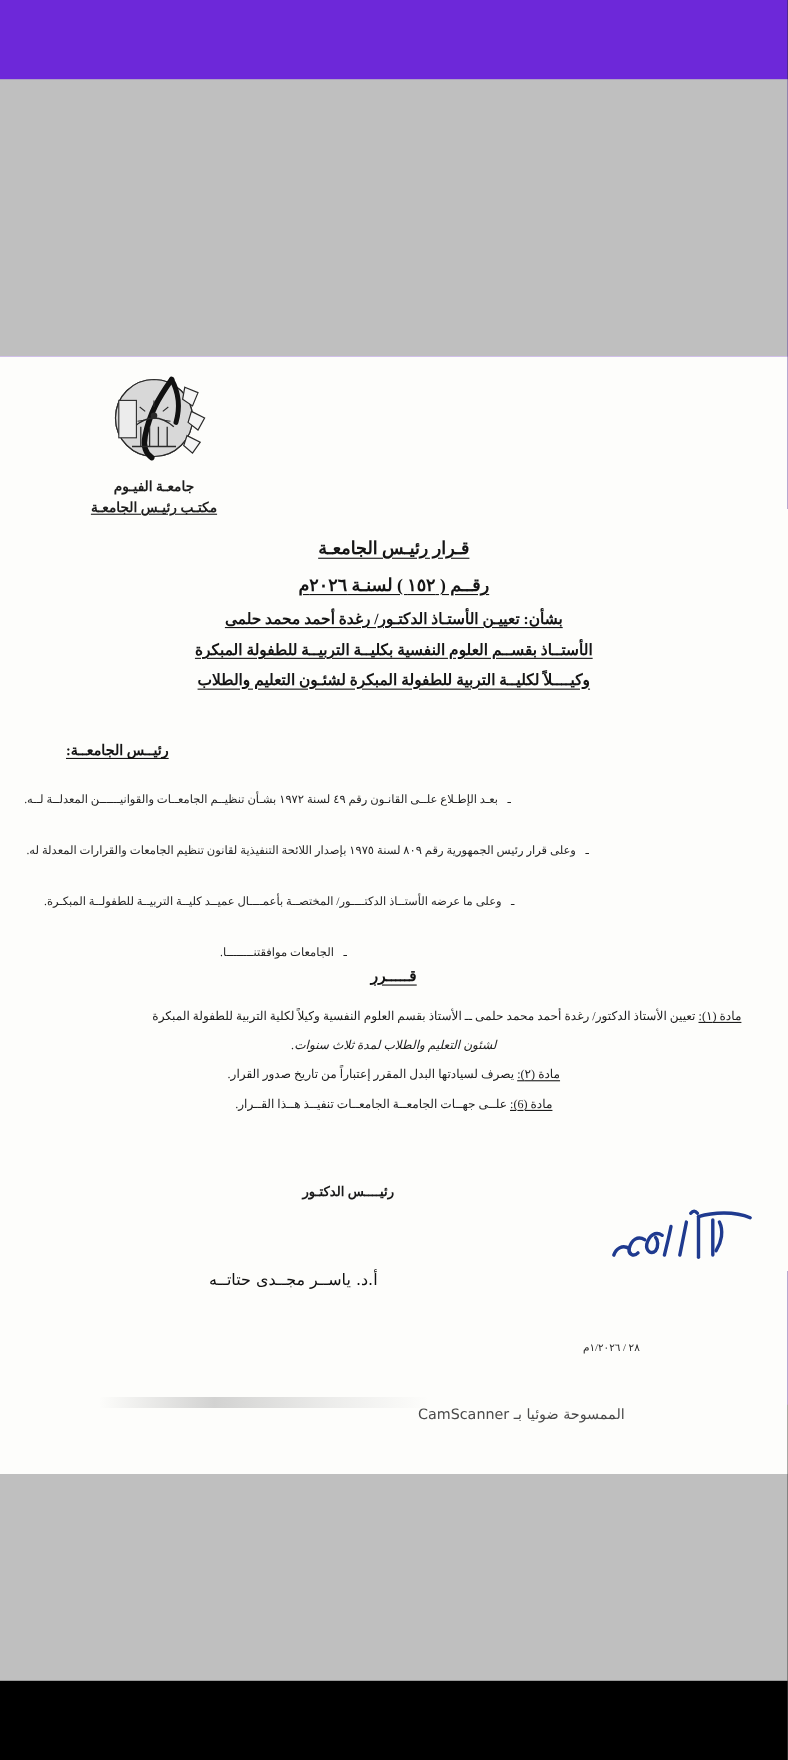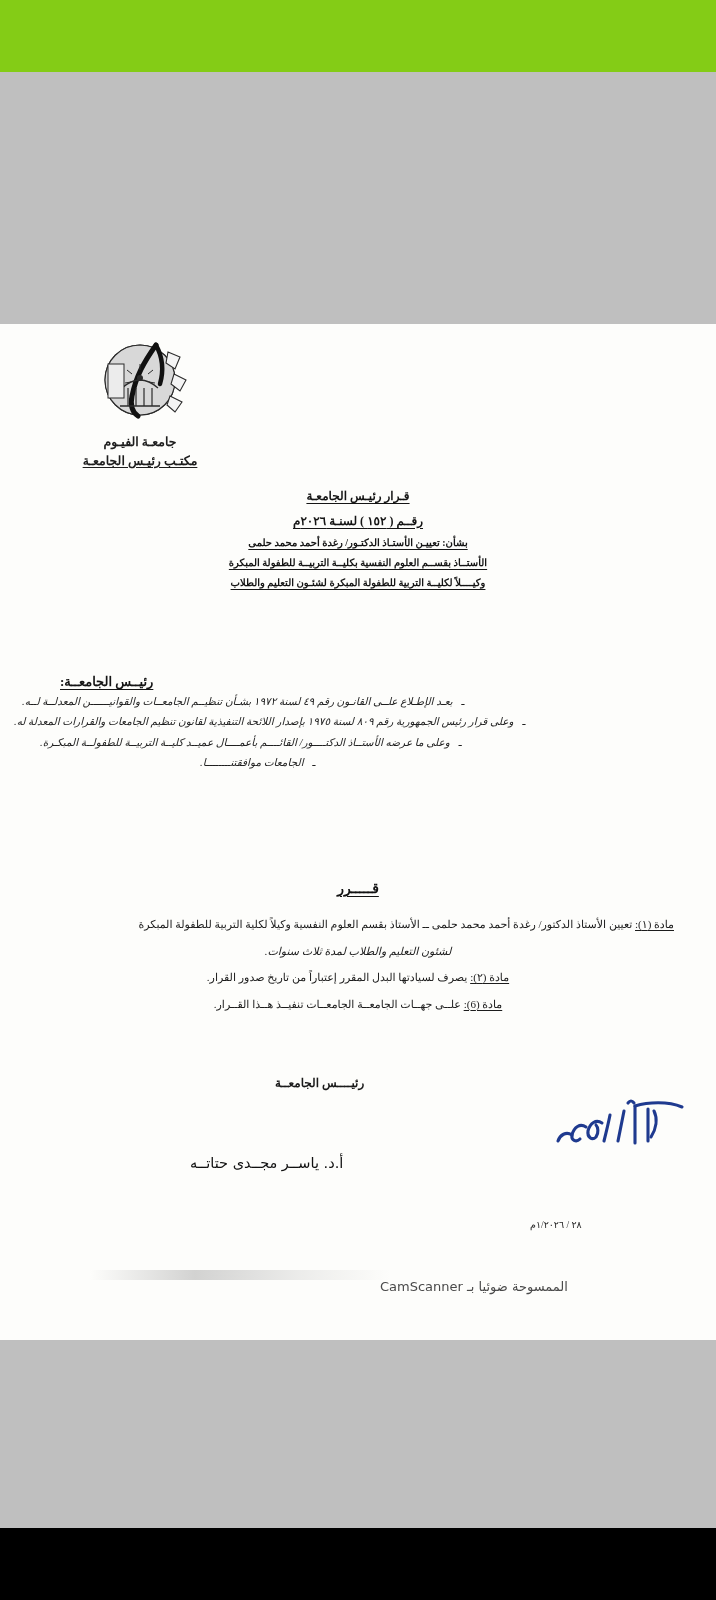--- a/index.html
+++ b/index.html
@@ -11,21 +11,21 @@
   body {
     width: 716px;
     height: 1600px;
     overflow: hidden;
     font-family: "Liberation Serif", "DejaVu Serif", serif;
   }
   #screen {
     position: relative;
     width: 716px;
     height: 1277px;
-    background: #84cc16;
+    background: #6d28d9;
   }
   
   .canvas-band {
     position: absolute;
     left: 0;
     width: 716px;
     background: #bfbfbf;
   }
   #band-top    { top: 72px;   height: 252px; }
   #band-bottom { top: 1340px; height: 188px; }
@@ -76,30 +76,30 @@
 
   
   #title-block {
     position: absolute;
     top: 160px;
     left: 0;
     width: 716px;
     text-align: center;
   }
   .title-line {
-    font-size: 12px;
+    font-size: 16px;
     font-weight: bold;
     color: #151515;
     line-height: 2.05;
     text-decoration: underline;
     text-underline-offset: 3px;
     letter-spacing: 1.2px;
   }
   .title-line.t-subject {
-    font-size: 10px;
+    font-size: 14px;
     letter-spacing: 0.2px;
     line-height: 2.0;
   }
 
   
   #preamble {
     position: absolute;
     top: 350px;
     left: 0;
     width: 716px;
@@ -111,28 +111,27 @@
     font-weight: bold;
     text-decoration: underline;
     text-underline-offset: 3px;
     letter-spacing: 1px;
     color: #151515;
   }
   .whereas {
     font-size: 10.5px;
     color: #1f1f1f;
     line-height: 1.55;
-    margin-top: 4px;
+    margin-top: 30px;
     padding: 0 30px 0 30px;
     text-align: left;
     letter-spacing: 0.15px;
-    font-style: italic;
   }
   .whereas.w1 { text-align: left;  padding-left: 22px; }
-  .whereas.w2 { text-align: left;  padding-left: 14px; }
+  .whereas.w2 { text-align: left;  padding-left: 24px; }
   .whereas.w3 { text-align: left;  padding-left: 40px; }
   .whereas.w4 { text-align: left;  padding-left: 200px; }
   .dash { margin-left: 6px; }
 
   
   #decided {
     position: absolute;
     top: 555px;
     left: 0;
     width: 716px;
@@ -287,21 +286,21 @@
         <span>بعـد الإطـلاع علــى القانـون رقم ٤٩ لسنة ١٩٧٢ بشـأن تنظيــم الجامعــات والقوانيــــــن المعدلــة لــه.</span>
       </div>
 
       <div class="whereas w2">
         <span class="dash">ـ</span>
         <span>وعلى قرار رئيس الجمهورية رقم ٨٠٩ لسنة ١٩٧٥ بإصدار اللائحة التنفيذية لقانون تنظيم الجامعات والقرارات المعدلة له.</span>
       </div>
 
       <div class="whereas w3">
         <span class="dash">ـ</span>
-        <span>وعلى ما عرضه الأستــاذ الدكتــــور/ القائــــم بأعمــــال عميــد كليــة التربيــة للطفولــة المبكـرة.</span>
+        <span>وعلى ما عرضه الأستــاذ الدكتــــور/ المختصــة بأعمــــال عميــد كليــة التربيــة للطفولــة المبكـرة.</span>
       </div>
 
       <div class="whereas w4">
         <span class="dash">ـ</span>
         <span>الجامعات موافقتنــــــــا.</span>
       </div>
     </div>
 
     <div id="decided">
       <span id="decided-word">قـــــرر</span>
@@ -320,21 +319,21 @@
         <span>يصرف لسيادتها البدل المقرر إعتباراً من تاريخ صدور القرار.</span>
       </div>
 
       <div class="article a3">
         <span class="art-num">مادة (6):</span>
         <span>علــى جهــات الجامعــة الجامعــات تنفيــذ هــذا القــرار.</span>
       </div>
     </div>
 
     <div id="signature">
-      <div id="sign-title">رئيــــس الجامعــة</div>
+      <div id="sign-title">رئيــــس الدكتـور</div>
       <svg id="sign-mark" viewBox="0 0 180 62">
         <g fill="none" stroke="#1f3a8f" stroke-width="3.1" stroke-linecap="round" stroke-linejoin="round">
           <path d="M146 14 C 132 8, 112 9, 99 13"></path>
           <path d="M99 13 L 99 50"></path>
           <path d="M112 16 L 112 48"></path>
           <path d="M118 18 C 122 26, 120 36, 115 44"></path>
           <path d="M88 18 C 86 28, 84 38, 82 48"></path>
           <path d="M74 22 C 72 32, 70 40, 68 48"></path>
           <path d="M66 30 C 60 26, 54 30, 52 38 C 51 44, 56 48, 60 44 C 63 40, 62 34, 60 32"></path>
           <path d="M50 34 C 44 30, 38 34, 36 42 C 35 47, 40 50, 44 46"></path>

